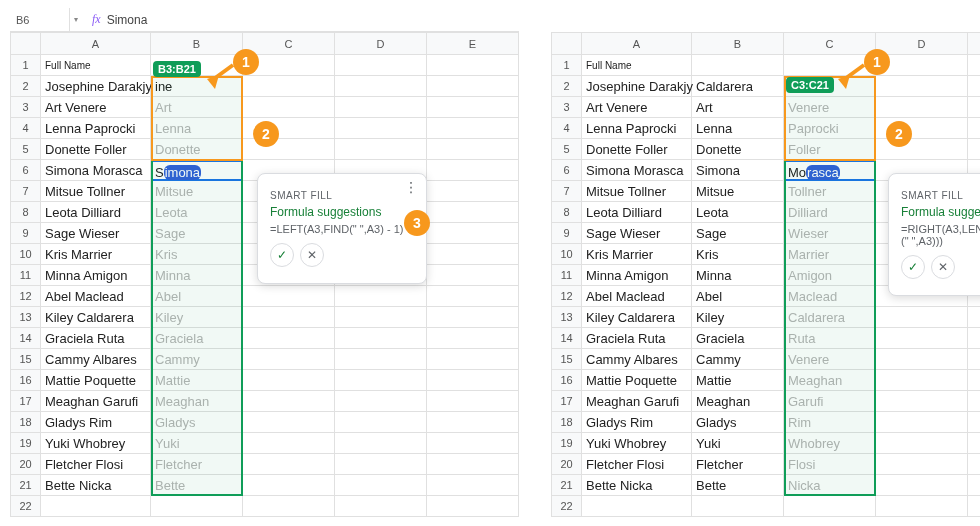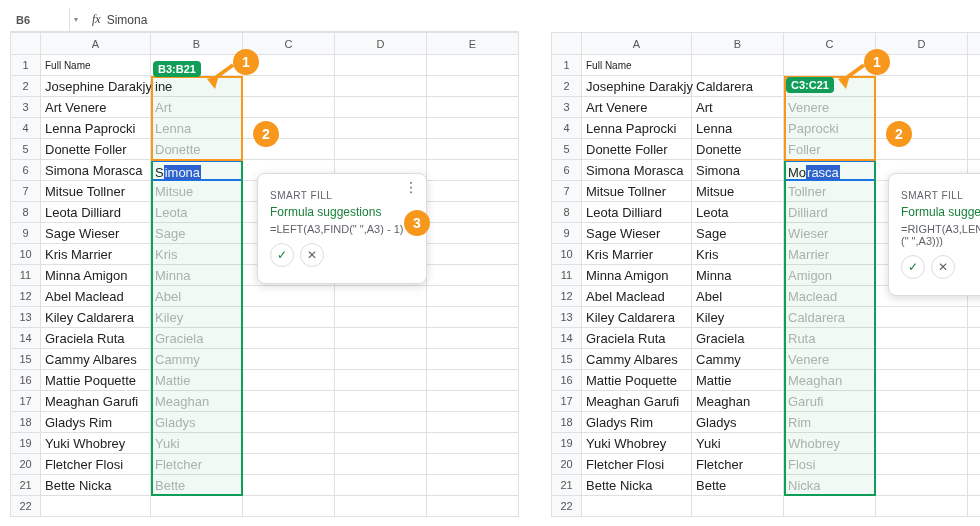--- a/index.html
+++ b/index.html
@@ -1,36 +1,36 @@
 <!DOCTYPE html>
 <html><head>
 <meta charset="utf-8">
 <style>
 * { box-sizing: border-box; margin: 0; padding: 0; font-family: Arial, "Helvetica Neue", sans-serif; }
 body { background: #fff; width: 980px; height: 526px; position: relative; }
 .panels { display: flex; gap: 32px; padding: 8px 10px 0 10px; }
 .panel { flex: 1; position: relative; }
 .namebox-row { display: flex; align-items: center; border-bottom: 1px solid #e0e0e0; height: 24px; font-size: 12px; color: #555; }
-.namebox { width: 60px; border-right: 1px solid #e0e0e0; height: 100%; display: flex; align-items: center; padding-left: 6px; font-size: 11px; font-weight: bold; }
+.namebox { width: 60px; border-right: 1px solid #e0e0e0; height: 100%; display: flex; align-items: center; padding-left: 6px; font-size: 11px; }
 .caret { font-size: 8px; color: #888; padding: 0 4px; }
-.fx { font-style: italic; color: #404040; padding: 0 6px 0 10px; font-family: serif; }
+.fx { font-style: italic; color: #8b5cf6; padding: 0 6px 0 10px; font-family: serif; }
 .fx-val { color: #444; }
 .grid { position: relative; border-left: 1px solid #e0e0e0; border-top: 1px solid #e0e0e0; }
 .hdr-row { display: flex; height: 22px; }
 .corner { width: 30px; border-right: 1px solid #e0e0e0; border-bottom: 1px solid #e0e0e0; background: #f8f9fa; }
 .col-hdr { width: 92px; border-right: 1px solid #e0e0e0; border-bottom: 1px solid #e0e0e0; background: #f8f9fa; text-align: center; font-size: 11px; color: #555; line-height: 22px; }
 .col-hdr.colA { width: 110px; }
 .row { display: flex; height: 21px; }
 .row-hdr { width: 30px; border-right: 1px solid #e0e0e0; border-bottom: 1px solid #e0e0e0; background: #f8f9fa; text-align: center; font-size: 11px; color: #555; line-height: 21px; }
 .cell { width: 92px; border-right: 1px solid #e0e0e0; border-bottom: 1px solid #e0e0e0; font-size: 13px; color: #222; line-height: 21px; padding-left: 4px; white-space: nowrap; }
 .cell.colA { width: 110px; }
 .cell.bold { font-weight: 400; font-size: 10px; }
 .cell.ghost { color: #b4b4b4; }
 .active-cell { border: 2px solid #1a73e8 !important; position: relative; padding-left: 2px; }
-.sel { background: #305fd9; color: #fff; padding: 0 1px; }
+.sel { background: #305fd9; color: #fff; padding: 0 1px; border-radius: 6px; }
 .range-pill { position: absolute; background: #0f9d58; color: #fff; font-size: 11px; font-weight: 700; border-radius: 4px; padding: 2px 5px; z-index: 5; }
 .outline-orange { position: absolute; border: 2px solid #f7981d; z-index: 3; pointer-events: none; }
 .outline-green { position: absolute; border: 2px solid #0f9d58; z-index: 2; pointer-events: none; }
 .fill-green { position: absolute; background: rgba(15,157,88,0.06); z-index: 1; pointer-events: none; }
 .caption { font-size: 16px; color: #888; padding: 16px 0 0 22px; }
 .callout { position: absolute; width: 26px; height: 26px; border-radius: 50%; background: #f7981d; color: #fff; font-weight: 700; font-size: 14px; display: flex; align-items: center; justify-content: center; z-index: 8; }
 .arrow { position: absolute; z-index: 7; }
 .popup { position: absolute; background: #fff; border: 1px solid #dadce0; border-radius: 8px; box-shadow: 0 2px 10px rgba(0,0,0,0.15); padding: 16px 12px; width: 170px; z-index: 6; font-size: 12px; }
 .popup .ttl { font-size: 10px; letter-spacing: 0.5px; color: #5f6368; margin-bottom: 4px; }
 .popup .more { position: absolute; right: 8px; top: 8px; color: #5f6368; font-size: 14px; line-height: 10px; cursor: pointer; }

